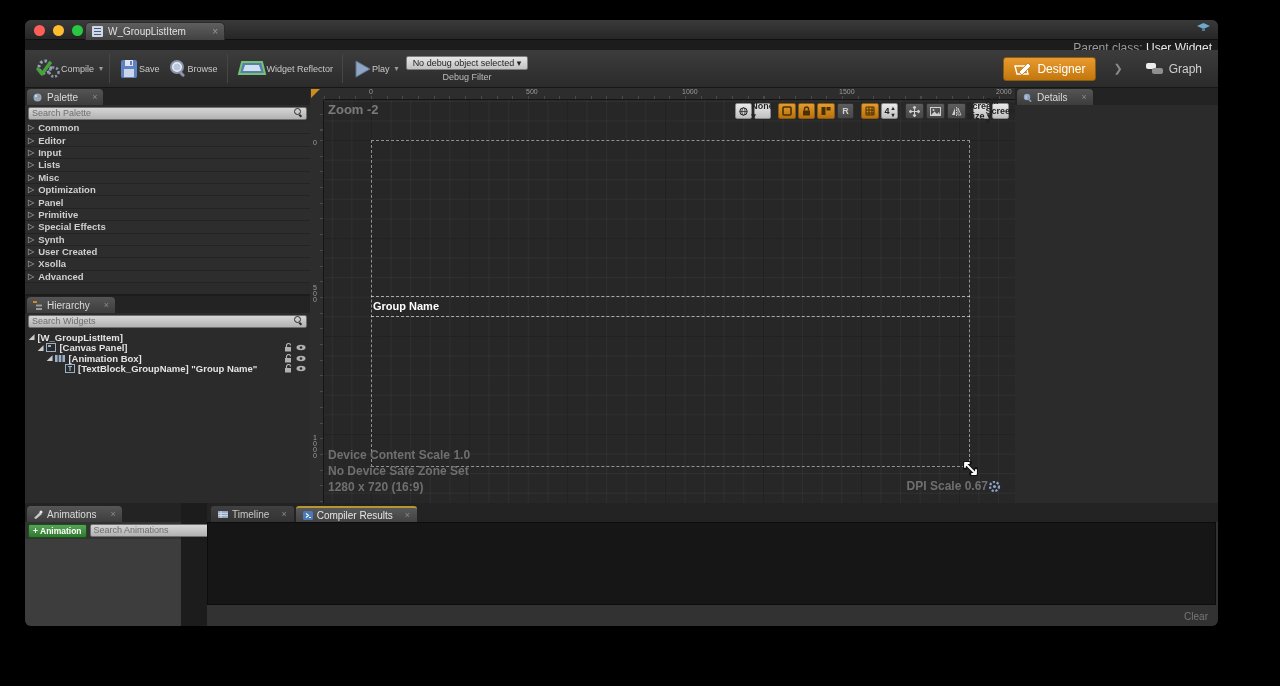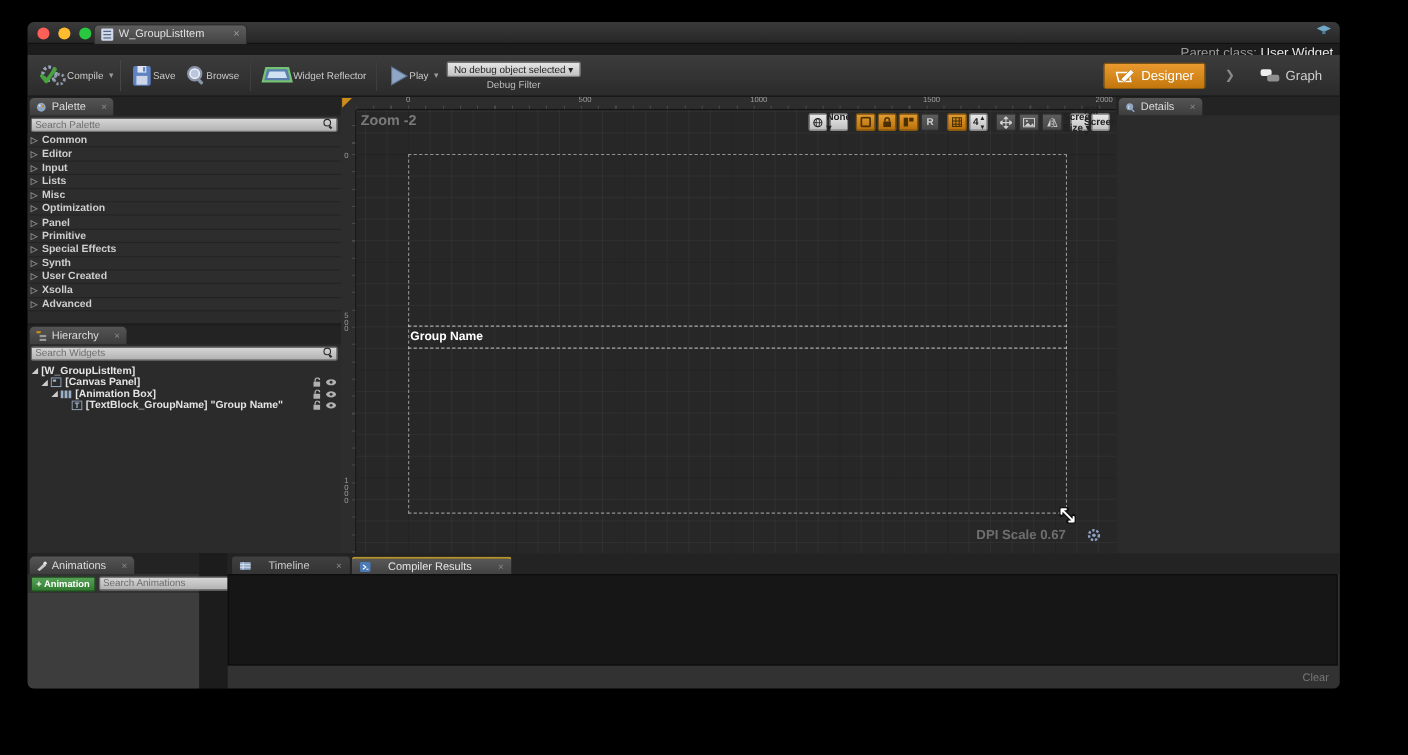--- a/index.html
+++ b/index.html
@@ -105,21 +105,21 @@
   .zoomlabel { position:absolute; left:4px; top:2px; font-size:13px; font-weight:bold;
                color:rgba(255,255,255,.38); }
   .design-rect { position:absolute; left:47px; top:40px; width:599px; height:327px;
                  border:1px dashed rgba(255,255,255,.5); }
   .hbox-rect { position:absolute; left:47px; top:196px; width:599px; height:21px;
                border-top:1px dashed rgba(255,255,255,.6); border-bottom:1px dashed rgba(255,255,255,.6); }
   .groupname { position:absolute; left:2px; top:3px; font-size:11px; font-weight:bold; color:#fff; }
   .canvas-info { position:absolute; left:4px; bottom:8px; font-size:12px; font-weight:bold;
                  color:#6f6f6f; line-height:16px; }
   .dpi { position:absolute; right:14px; bottom:10px; font-size:12px; font-weight:bold;
-         color:#6f6f6f; display:flex; align-items:center; gap:19px; }
+         color:#6f6f6f; display:flex; align-items:center; gap:0; }
   .resize-handle { position:absolute; left:638px; top:360px; }
 
   .canvas-toolbar { position:absolute; right:6px; top:3px; display:flex; gap:2px; align-items:center; }
   .cbtn { height:16px; min-width:17px; border-radius:2px; display:flex; align-items:center;
           justify-content:center; font-size:9px; font-weight:bold; padding:0 3px; }
   .cbtn.light { background:linear-gradient(#eaeaea,#c0c0c0); color:#222; border:1px solid #8a8a8a; }
   .cbtn.orange { background:linear-gradient(#e29c31,#b9700b); color:#3c2800; border:1px solid #8a5a10; }
   .cbtn.dark { background:linear-gradient(#5d5d5d,#474747); color:#cfcfcf; border:1px solid #303030; }
   .cgap { width:3px; }
 
@@ -130,21 +130,21 @@
   .bottom { position:absolute; left:0; top:483px; right:0; bottom:0; background:#1c1c1c; }
   .anim-panel { position:absolute; left:0; top:0; width:156px; bottom:0; background:#2b2b2b; }
   .anim-body { position:absolute; left:0; top:36px; right:0; bottom:0; background:#3d3d3d; border-radius:0 0 0 6px; }
   .anim-toolbar { position:absolute; left:0; top:19px; right:0; height:17px; display:flex;
                   gap:3px; padding:1px 3px; align-items:center; background:#323232; }
   .addanim { background:linear-gradient(#57a357,#2f7a2f); border:1px solid #1d4f1d; color:#fff;
              font-size:8.5px; font-weight:bold; border-radius:2px; padding:1px 4px; white-space:nowrap; }
   .right-bottom { position:absolute; left:182px; top:0; right:0; bottom:0; background:#323232;
                   border-radius:0 0 6px 0; }
   .btabs { height:19px; display:flex; align-items:flex-end; gap:2px; padding-left:4px; background:#232323; }
-  .btab { display:inline-flex; align-items:center; gap:16px; height:16px; padding:0 7px;
+  .btab { display:inline-flex; align-items:center; gap:4px; height:16px; padding:0 7px;
           font-size:10px; color:#c9c9c9; background:linear-gradient(#404040,#333);
           border-radius:3px 3px 0 0; }
   .btab.active { background:linear-gradient(#585858,#424242); color:#e6e6e6; border-top:2px solid #b8952e; }
   .btab .close { color:#8a8a8a; font-size:9px; margin-left:8px; }
   .compiler-box { position:absolute; left:0; top:19px; right:2px; height:83px; background:#161616;
                   border:1px solid #0c0c0c; }
   .clear-btn { position:absolute; right:10px; top:108px; font-size:10px; color:#777; }
 
   .mag { width:9px; height:9px; position:relative; display:inline-block; }
   .mag:before { content:""; position:absolute; left:0; top:0; width:5px; height:5px;
@@ -475,20 +475,25 @@
         <div class="cgap"></div>
         <div class="cbtn light">Screen Size ▾</div>
         <div class="cbtn light">Fill Screen ▾</div>
       </div>
 
       <div class="design-rect"></div>
       <div class="hbox-rect">
         <div class="groupname">Group Name</div>
       </div>
 
+      <div class="canvas-info">
+        <div>Device Content Scale 1.0</div>
+        <div>No Device Safe Zone Set</div>
+        <div>1280 x 720 (16:9)</div>
+      </div>
 
       <div class="dpi">
         <span>DPI Scale 0.67</span>
         <svg width="13" height="13" viewBox="0 0 13 13">
           <circle cx="6.5" cy="6.5" r="4.5" fill="none" stroke="#8fa3c8" stroke-width="2.2" stroke-dasharray="2.2 1.6"></circle>
           <circle cx="6.5" cy="6.5" r="1.6" fill="#8fa3c8"></circle>
         </svg>
       </div>
 
       <svg class="resize-handle" width="17" height="17" viewBox="0 0 17 17">

